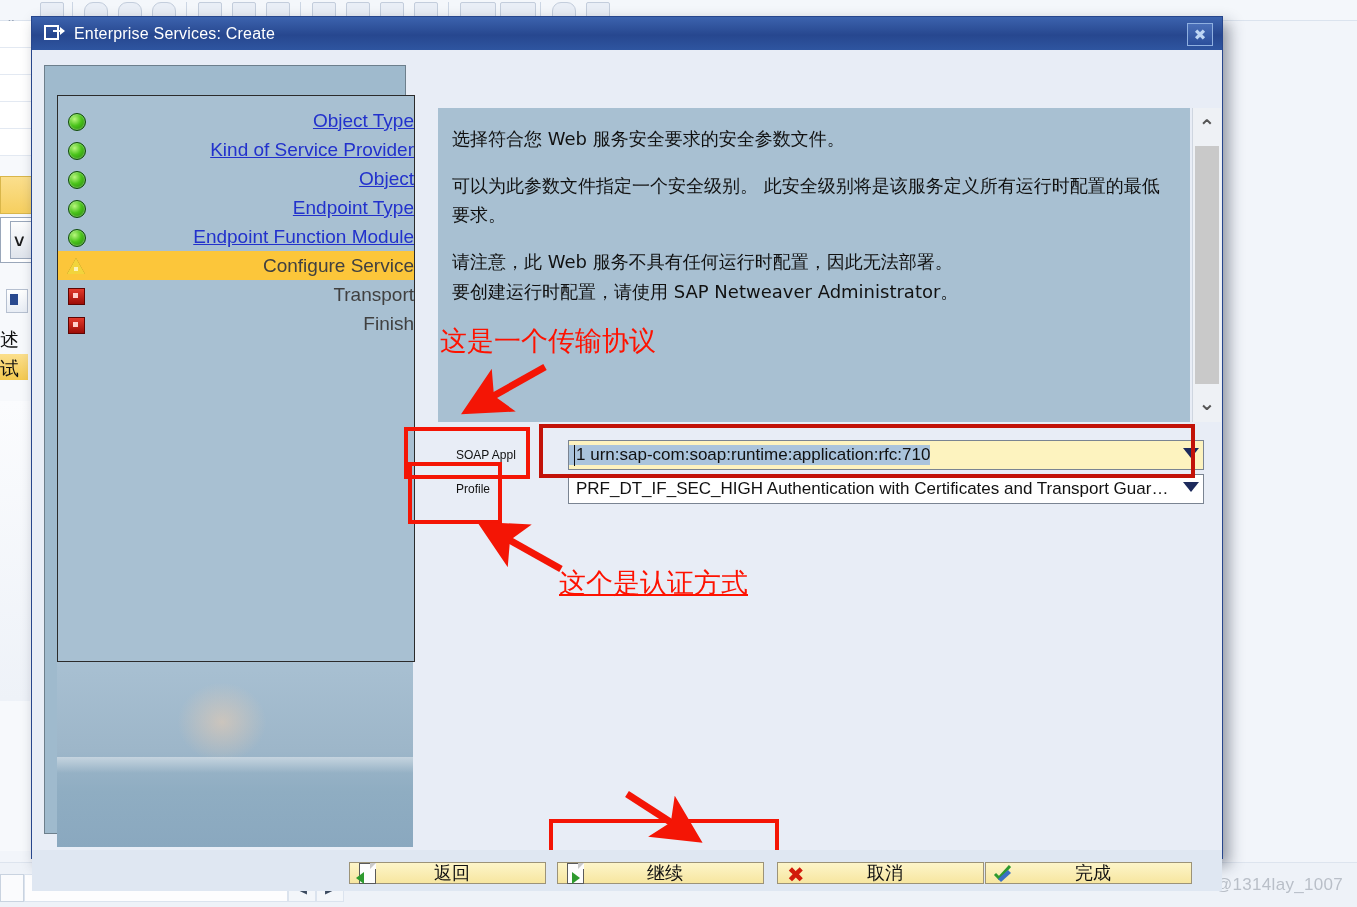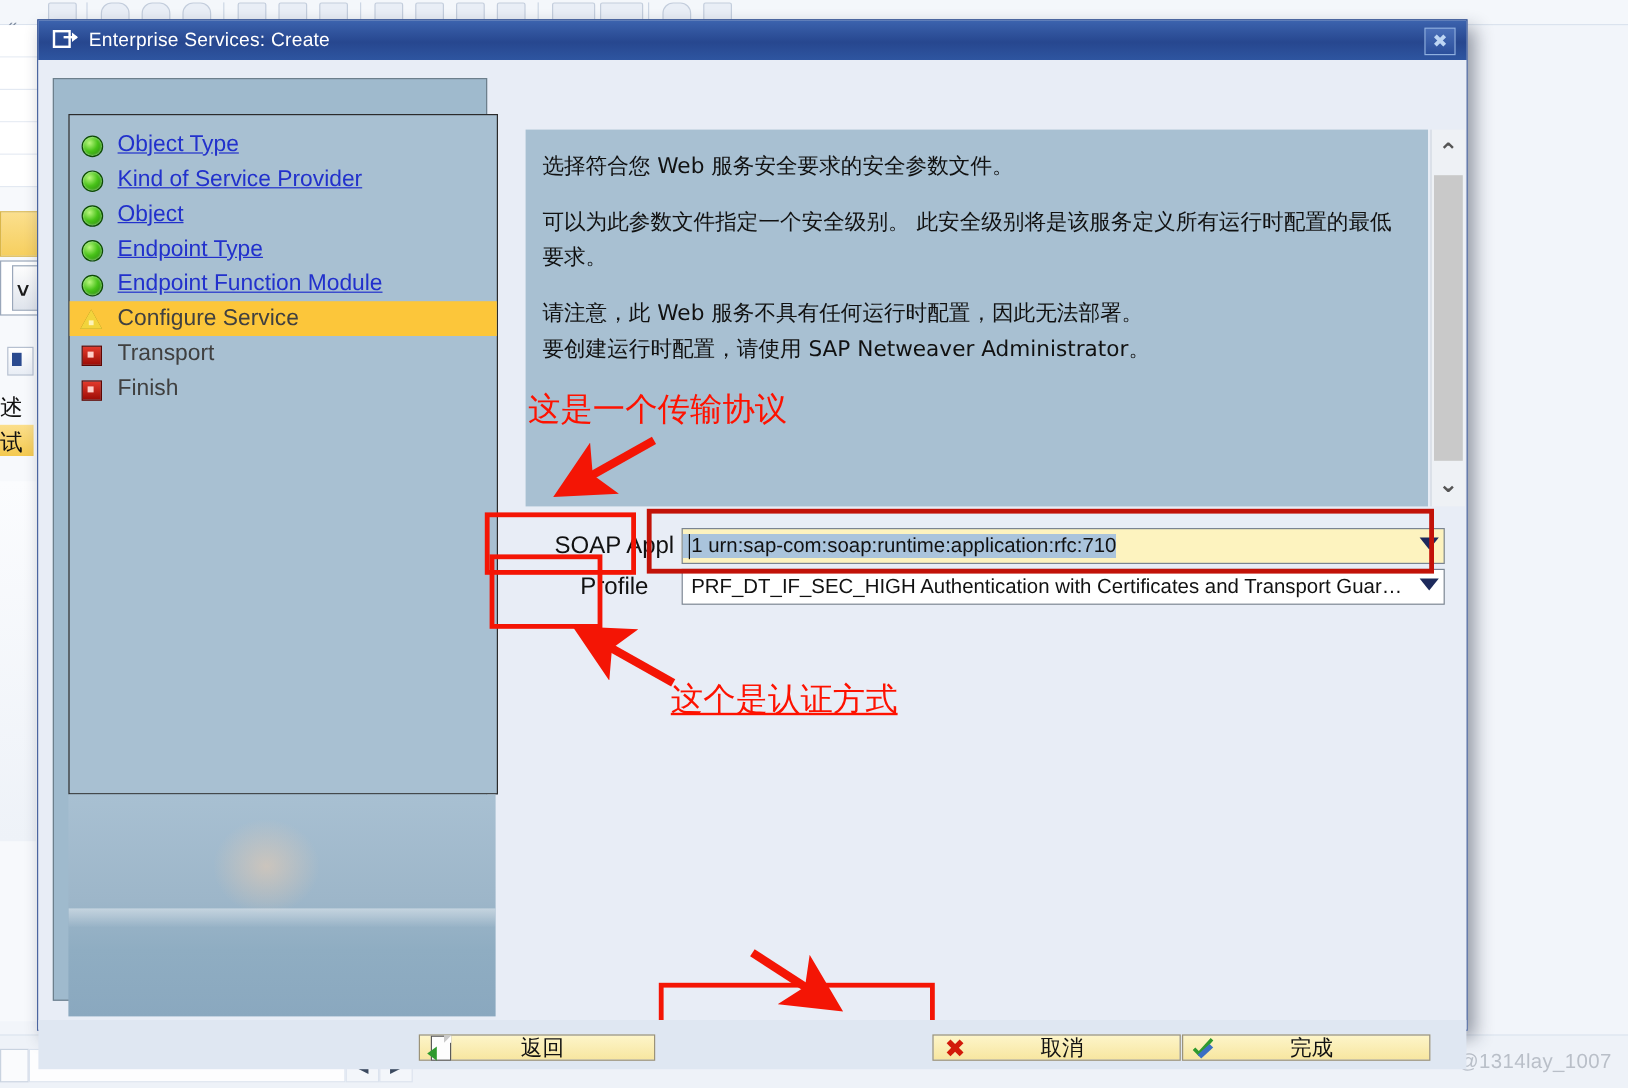--- a/index.html
+++ b/index.html
@@ -53,21 +53,21 @@
                background:linear-gradient(#4a6fb8,#2b4f9b);border:1px solid #8fb0e0;
                display:flex;align-items:center;justify-content:center;cursor:pointer;}
   .title-close span{color:#bed6f4;font-size:15px;font-weight:bold;line-height:1;}
 
   .dlg-body{position:absolute;left:0;top:33px;width:1190px;height:808px;background:#e8edf6;}
 
   
   .nav-outer{position:absolute;left:12px;top:15px;width:360px;height:767px;background:#9fbacd;border:1px solid #6d7f8c;}
   .nav-panel{position:absolute;left:12px;top:29px;width:356px;height:565px;background:#a8c0d2;border:1px solid #2b2b2b;}
   .nav-list{padding:10px 0 0 0;}
-  .nav-item{height:29px;display:flex;align-items:center;padding-left:8px;cursor:pointer;}
+  .nav-item{height:29px;display:flex;align-items:center;padding-left:8px;cursor:pointer;justify-content:space-between;}
   .nav-item.active{background:#fcc63a;}
   .nav-ico{width:22px;height:22px;margin-right:10px;flex:none;position:relative;}
   .ico-green{border-radius:50%;background:radial-gradient(circle at 35% 32%,#b9f77e 0%,#49c31a 45%,#1f7a08 100%);
              border:1px solid #0d4a05;width:16px;height:16px;margin-top:3px;margin-left:2px;
              box-shadow:inset 0 0 2px rgba(255,255,255,.8);}
   .ico-warn{width:0;height:0;border-left:9px solid transparent;border-right:9px solid transparent;
             border-bottom:16px solid #f2d43c;margin-top:3px;margin-left:1px;position:relative;
             filter:drop-shadow(0 0 .6px #8a6b10);}
   .ico-warn:after{content:"";position:absolute;left:-2px;top:9px;width:4px;height:4px;background:#fdf3b8;}
   .ico-red{width:15px;height:15px;background:linear-gradient(#e23a2c,#9d0c06);border:1px solid #5e0502;
@@ -95,21 +95,21 @@
   .sb-arrow{width:28px;height:38px;display:flex;align-items:center;justify-content:center;
             color:#555;font-size:20px;font-weight:bold;cursor:pointer;line-height:1;}
   .sb-track{position:absolute;left:2px;top:38px;width:24px;height:238px;background:#eef1f5;}
   .sb-thumb{position:absolute;left:2px;top:38px;width:24px;height:238px;background:#c9c9c9;cursor:pointer;}
   .sb-down{position:absolute;left:0;bottom:0;width:28px;height:38px;display:flex;
            align-items:center;justify-content:center;color:#555;font-size:20px;font-weight:bold;cursor:pointer;}
 
   
   .form-area{position:absolute;left:406px;top:390px;width:782px;height:90px;}
   .frow{position:absolute;left:0;display:flex;align-items:center;}
-  .flabel{width:130px;font-size:20px;color:#111;padding-left:18px;box-sizing:border-box;text-align:center;}
+  .flabel{width:130px;font-size:12px;color:#111;padding-left:18px;box-sizing:border-box;}
   .fctrl{position:relative;height:30px;background:#fdf3bf;border:1px solid #7a8492;box-sizing:border-box;
          display:flex;align-items:center;}
   .fctrl.plain{background:#fff;}
   .fval{font-size:17px;color:#111;padding-left:7px;white-space:nowrap;overflow:hidden;}
   .fval.sel{background:#aac4dc;}
   .caret{position:absolute;left:5px;top:4px;width:1px;height:21px;background:#111;}
   .ddbtn{position:absolute;right:4px;top:7px;width:0;height:0;
          border-left:8px solid transparent;border-right:8px solid transparent;border-top:10px solid #1d2a5c;cursor:pointer;}
 
   
@@ -319,20 +319,27 @@
     </svg>
 
     <div class="btnbar"></div>
     <div class="btn" style="left:317px;width:197px;">
       <span class="btn-ico">
         <span class="pageico"></span>
           <span class="arrleft"></span>
       </span>
       <span class="btn-label">返回</span>
     </div>
+    <div class="btn" style="left:525px;width:207px;">
+      <span class="btn-ico">
+        <span class="pageico"></span>
+          <span class="arrright"></span>
+      </span>
+      <span class="btn-label">继续</span>
+    </div>
     <div class="btn" style="left:745px;width:207px;">
       <span class="btn-ico">
           <span class="xico">✖</span>
         </span>
       <span class="btn-label">取消</span>
     </div>
     <div class="btn" style="left:953px;width:207px;">
       <span class="btn-ico">
         <svg class="checkico" viewBox="0 0 20 20">
           <path d="M2 11 L6 15 L17 3" stroke="#2f9a2f" stroke-width="3" fill="none"></path>

